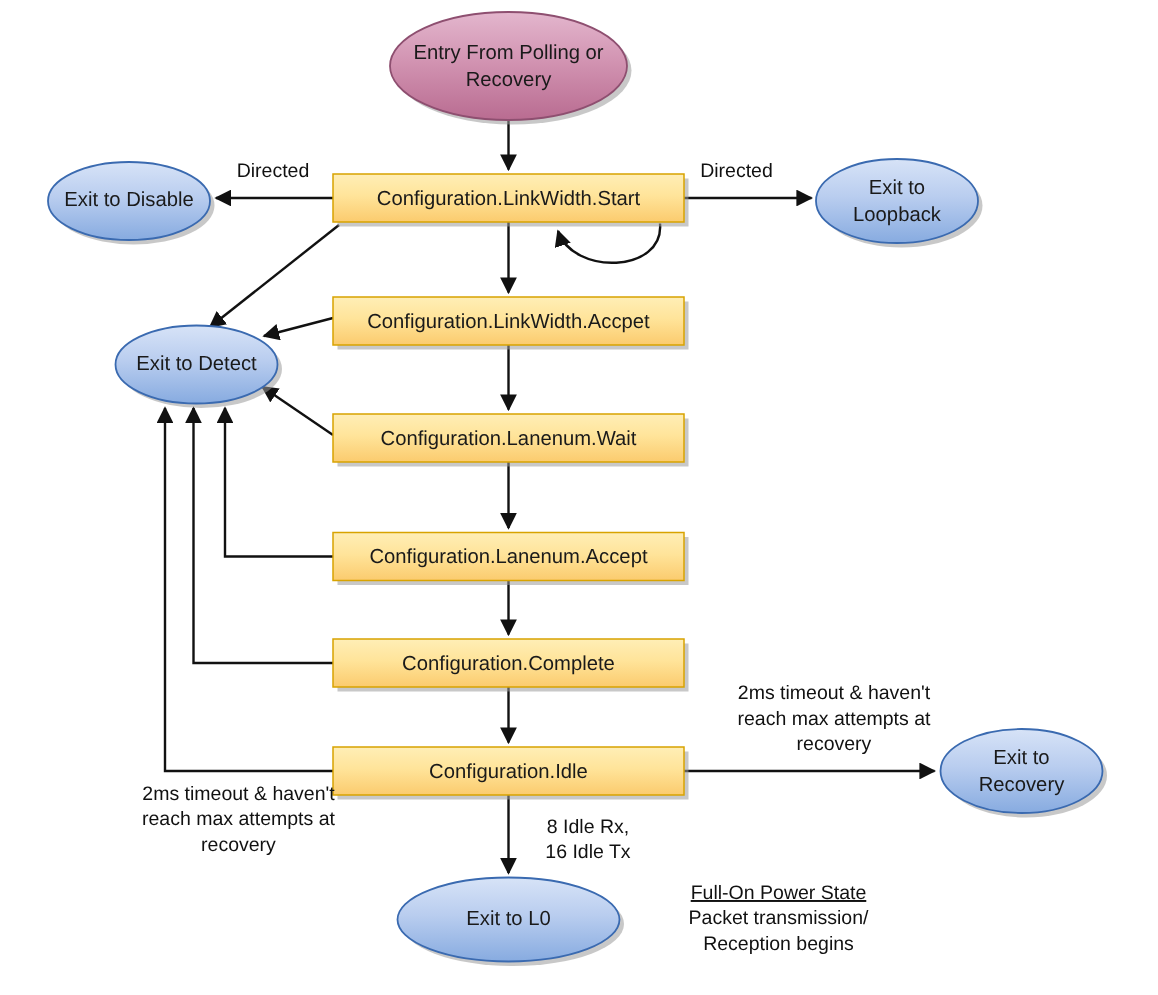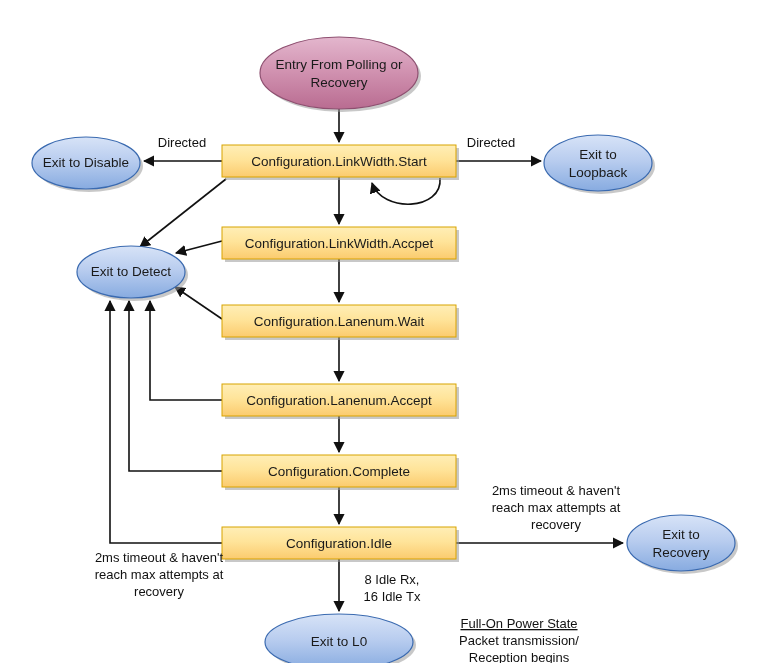--- a/index.html
+++ b/index.html
@@ -12,21 +12,20 @@
     width: 772px;
     height: 663px;
     overflow: hidden;
     font-family: "Liberation Sans", sans-serif;
   }
   #diagram-root {
     position: relative;
     width: 772px;
     height: 627px;
     background: #ffffff;
-    margin-top: 29px;
   }
   svg#diagram {
     display: block;
     width: 772px;
     height: 663px;
   }
   .node-box-shape {
     stroke: #d8a300;
     stroke-width: 1;
   }

